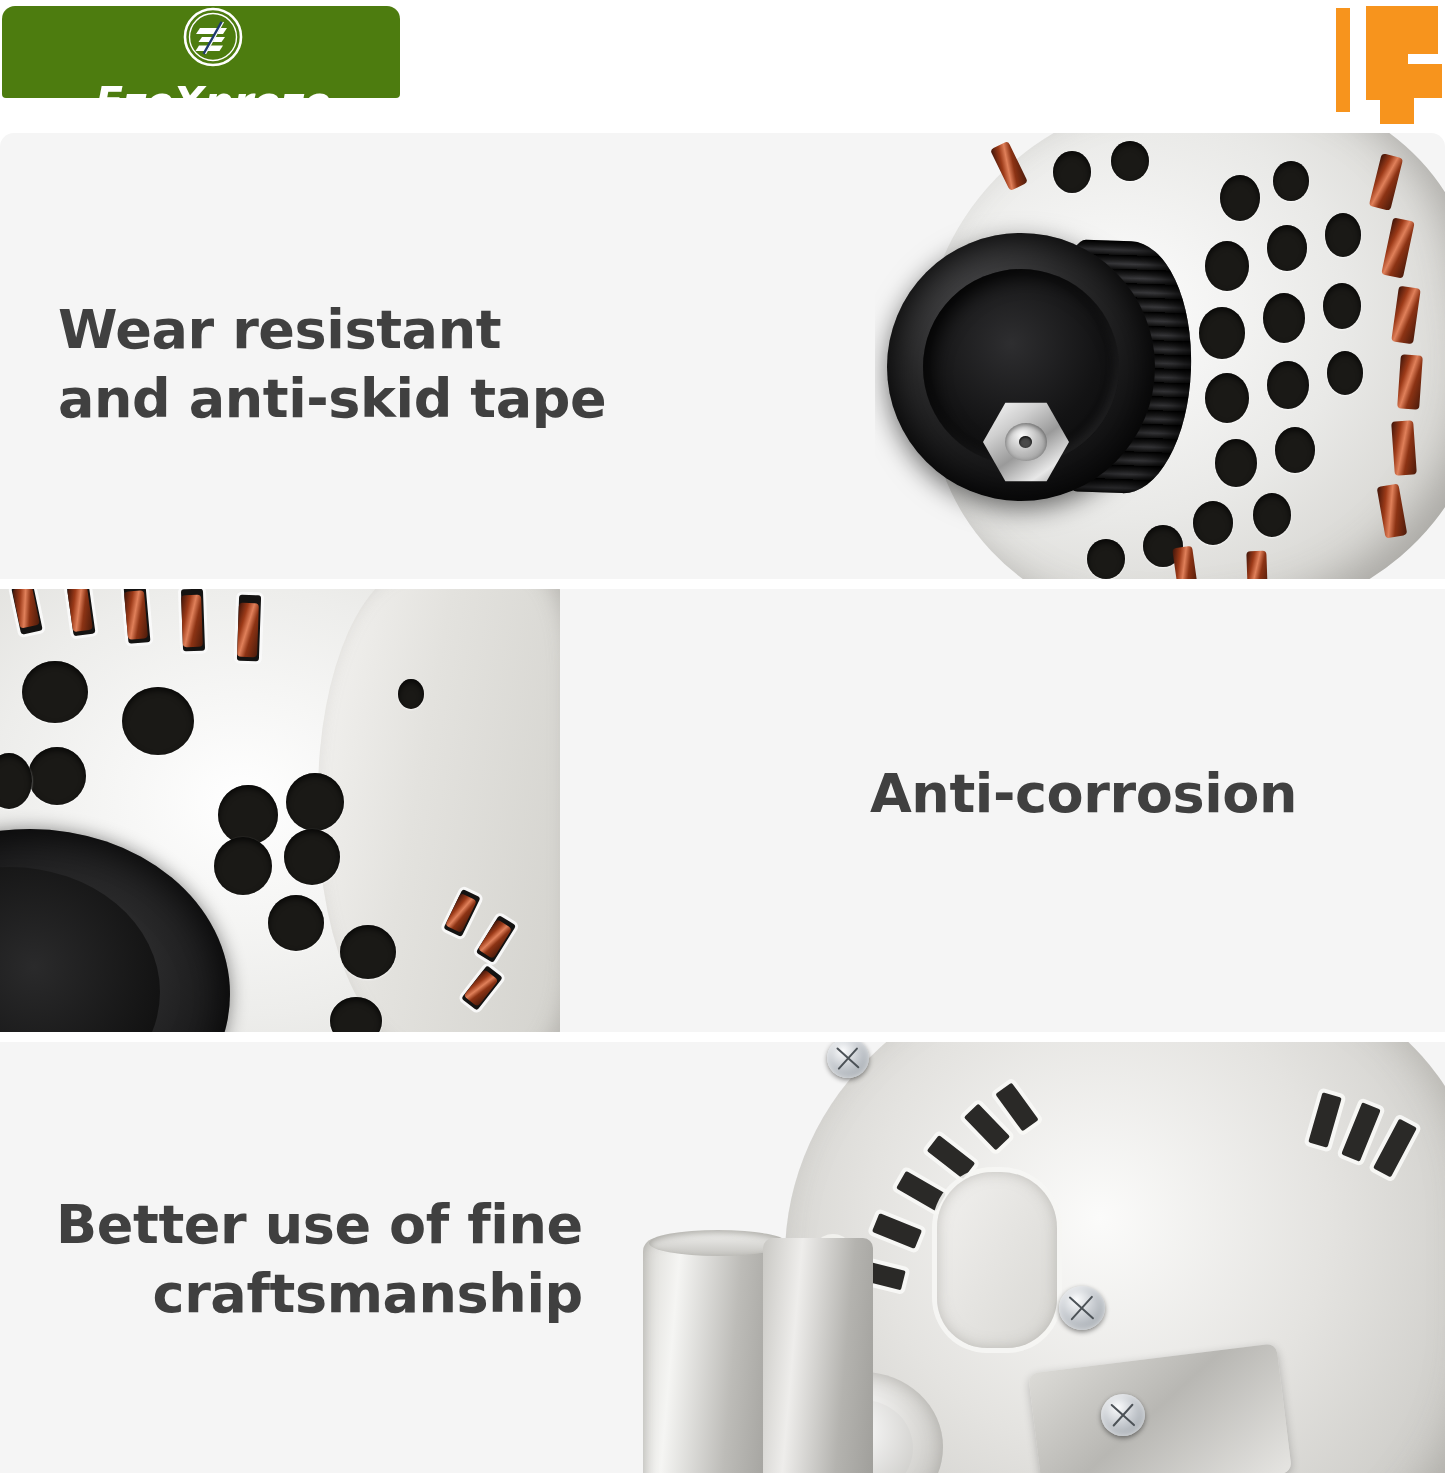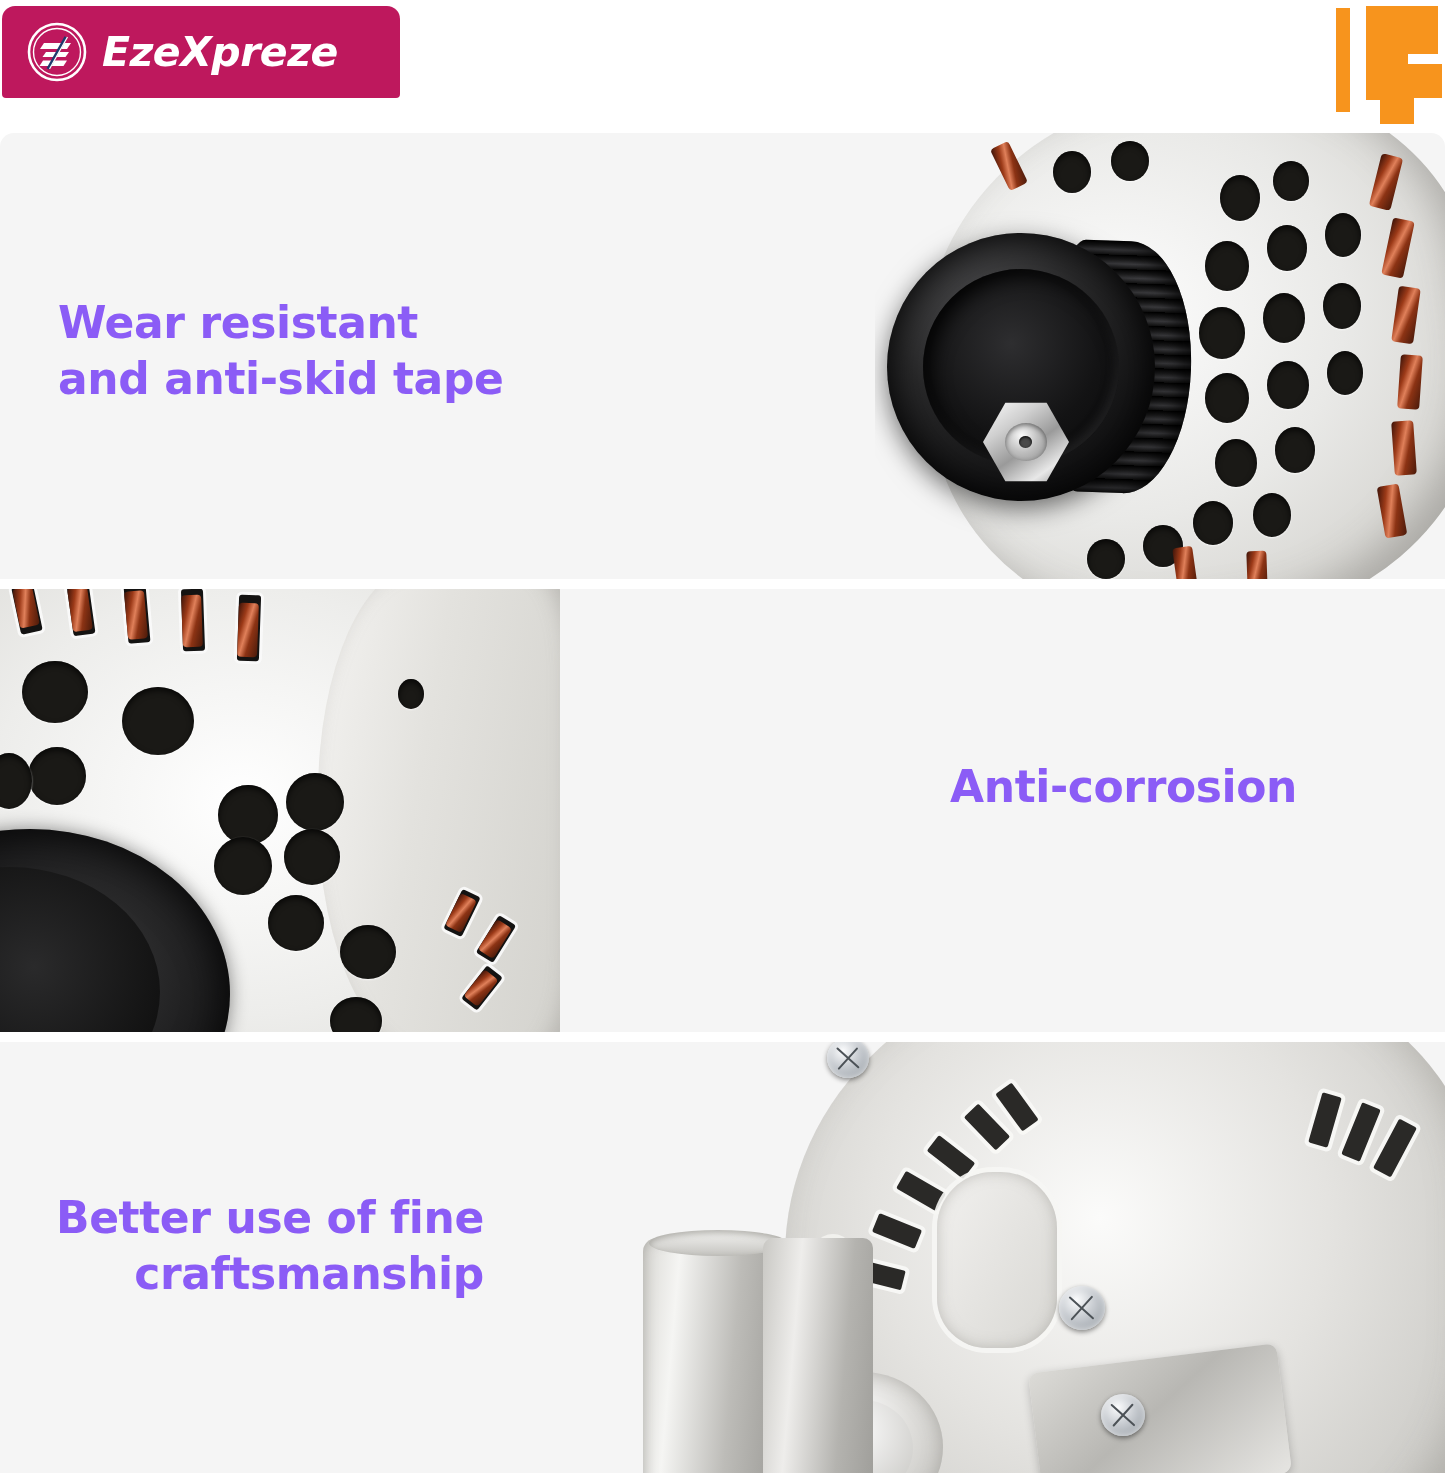--- a/index.html
+++ b/index.html
@@ -6,22 +6,22 @@
   html,body { width:1445px; height:1473px; background:#ffffff; overflow:hidden; }
   body { font-family:"Liberation Sans", sans-serif; }
 
   .page { position:relative; width:1445px; height:1473px; background:#ffffff; }
 
   
   .header { position:absolute; left:0; top:0; width:1445px; height:120px; }
 
   .brand-box {
     position:absolute; left:2px; top:6px; width:398px; height:92px;
-    background:#be185d; border-radius:13px 13px 4px 4px;
-    display:flex; align-items:center; padding-left:24px; gap:14px;
+    background:#4d7c0f; border-radius:13px 13px 4px 4px;
+    display:flex; align-items:center; padding-left:24px; gap:14px;flex-direction:column;
   }
   .brand-emblem { width:62px; height:62px; position:relative; flex:0 0 auto; }
   .brand-name {
     color:#ffffff; font-size:41px; font-weight:bold; font-style:italic;
     letter-spacing:-0.5px; line-height:1; white-space:nowrap;
     font-family:"DejaVu Sans", sans-serif;
   }
 
   .title-box {
     position:absolute; left:408px; top:6px; width:930px; height:92px;
@@ -46,22 +46,22 @@
   .pb-sq-1  { left:72px; top:62px; width:34px; height:34px; }
   .pb-sq-2  { left:44px; top:90px; width:34px; height:32px; }
 
   
   .panel { position:absolute; left:0; width:1445px; background:#f5f5f5; overflow:hidden; }
   .panel-1 { top:133px; height:446px; border-radius:14px 14px 0 0; }
   .panel-2 { top:589px; height:443px; }
   .panel-3 { top:1042px; height:431px; }
 
   .caption {
-    position:absolute; color:#8b5cf6; font-weight:bold;
-    font-size:44px; line-height:1.28; letter-spacing:-0.4px;
+    position:absolute; color:#404040; font-weight:bold;
+    font-size:54px; line-height:1.28; letter-spacing:-0.4px;
     font-family:"DejaVu Sans","Liberation Sans", sans-serif;
   }
   .cap-1 { left:58px; top:295px; text-align:left; }
   .cap-2 { right:148px; top:727px; text-align:right;margin-top:32px; }
   .cap-3 { left:56px; top:1190px; text-align:right; }
 
   
   .photo1 { position:absolute; right:0; top:133px; width:570px; height:446px; overflow:hidden; }
   .p1-housing {
     position:absolute; left:50px; top:-40px; width:560px; height:530px;

